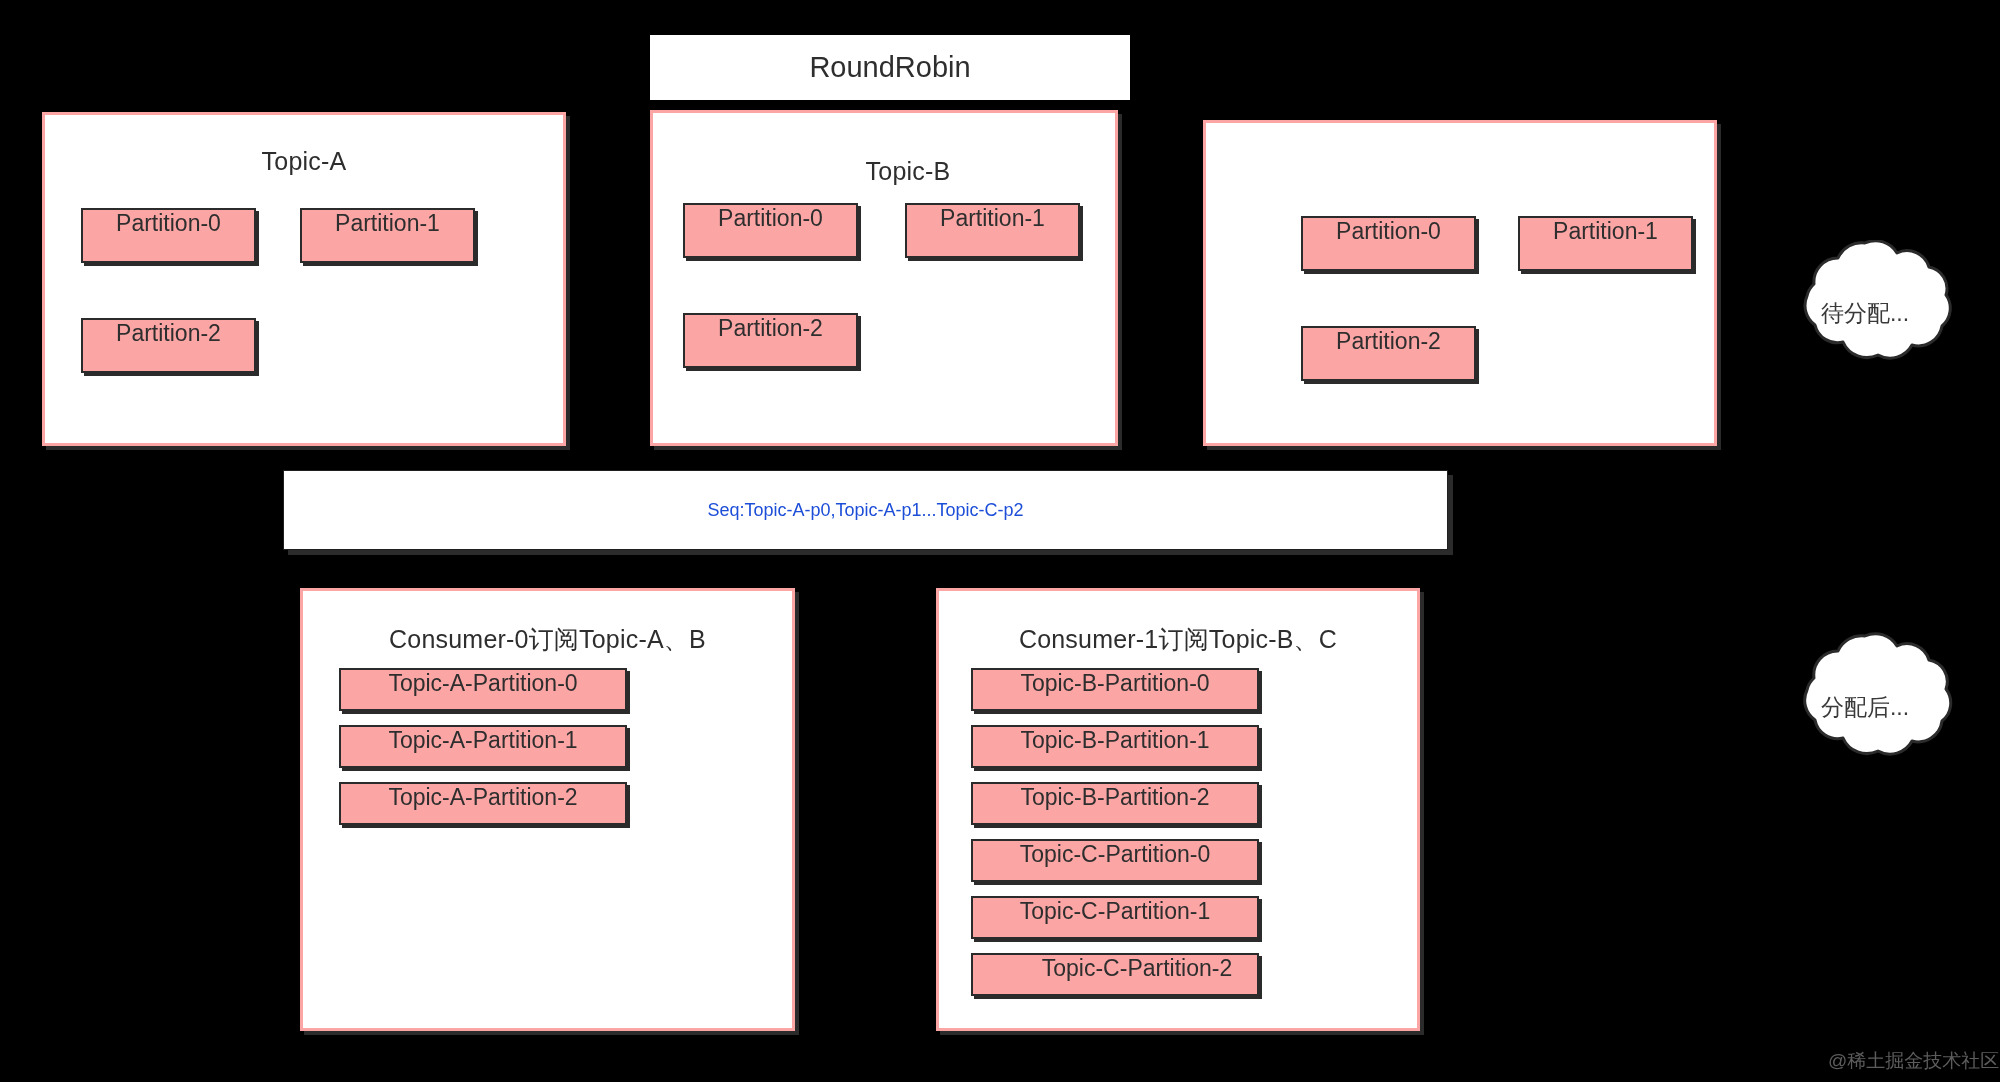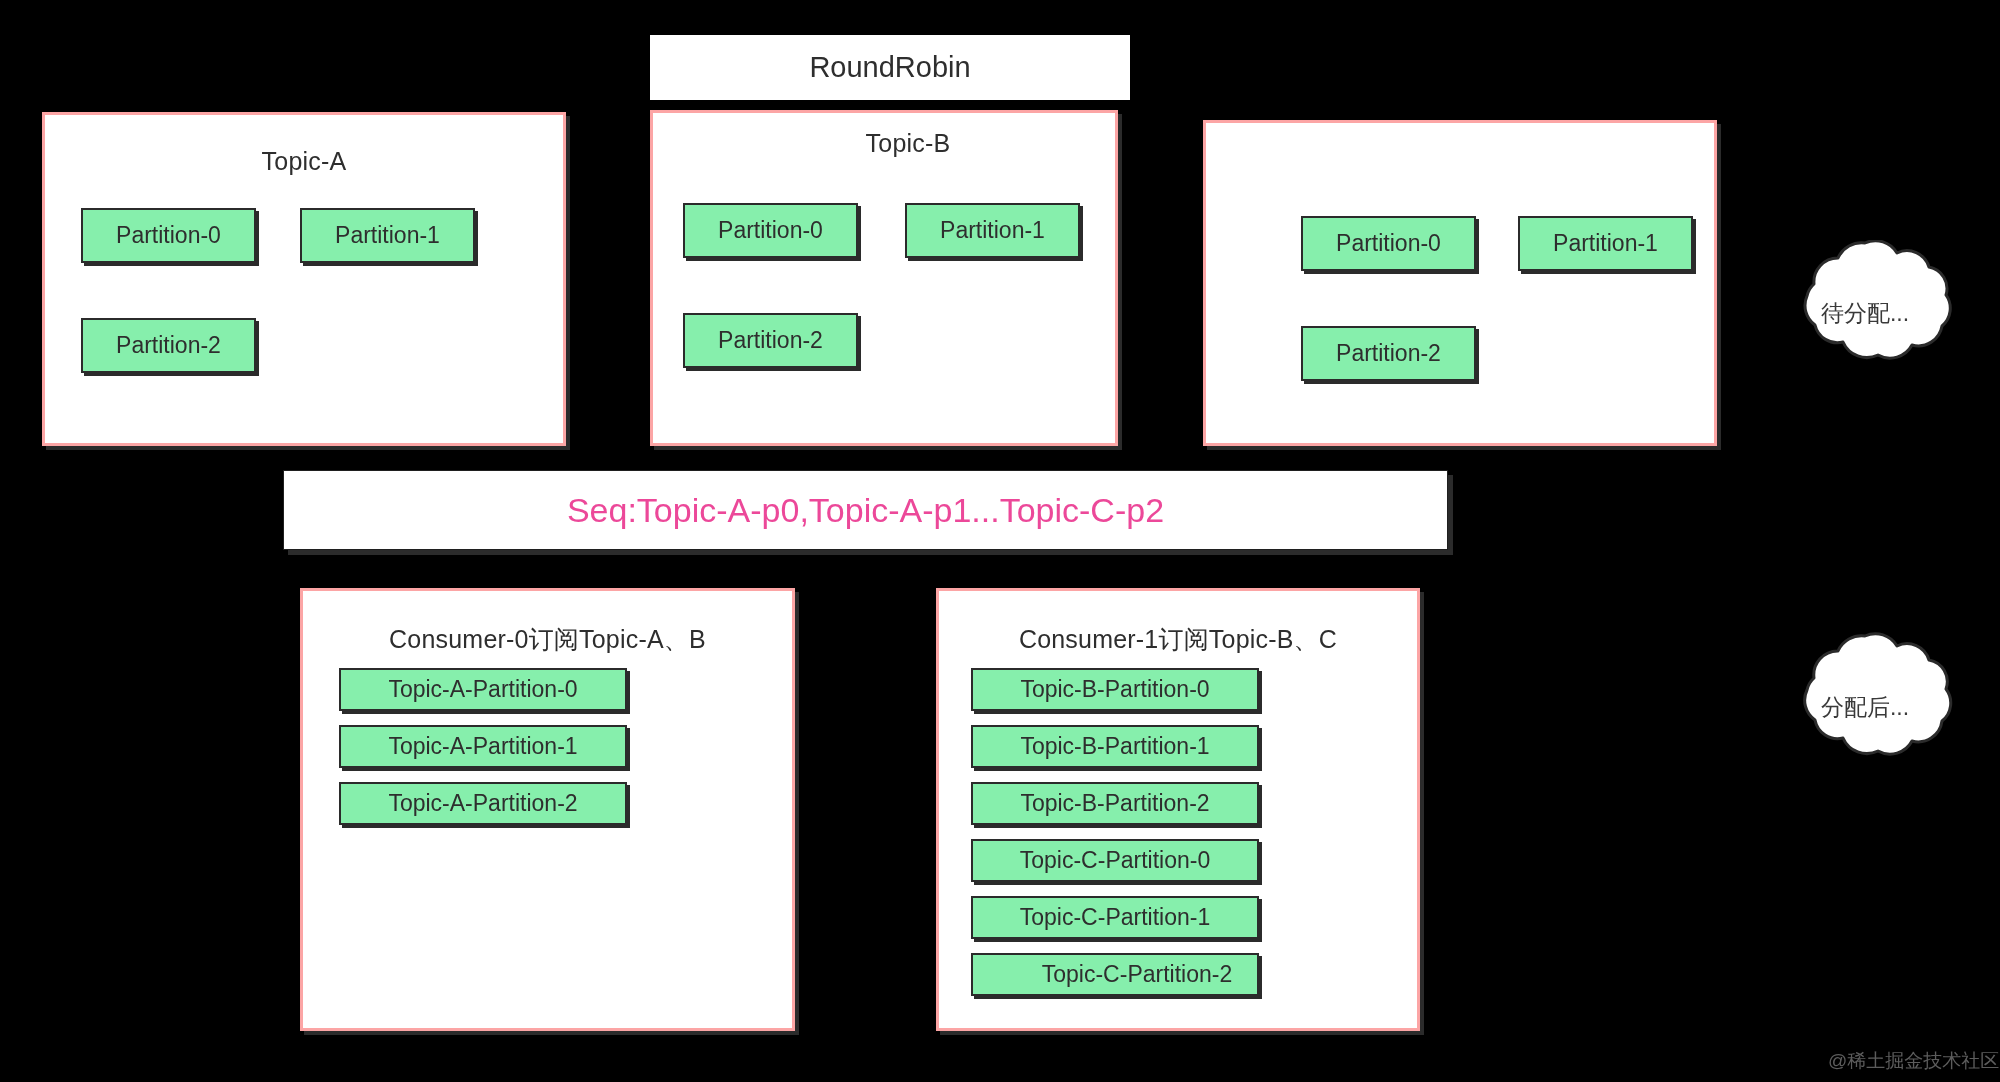--- a/index.html
+++ b/index.html
@@ -45,48 +45,48 @@
     justify-content: center;
   }
   .plain-card .label {
     color: #2e2e2e;
     font-size: 29px;
   }
 
   
   .chip {
     position: absolute;
-    background: #86efac;
+    background: #fca5a5;
     border: 2.5px solid #2b2b2b;
     box-shadow: 3px 3px 0 0 #2b2b2b;
+    box-sizing: border-box;
+    display: flex;
+    align-items: flex-start;
+    justify-content: center;
+  }
+  .chip span {
+    color: #2e2e2e;
+    font-size: 23px;
+    white-space: nowrap;
+  }
+
+  
+  .seq-bar {
+    position: absolute;
+    background: #ffffff;
+    border: 1px solid #1f1f1f;
+    box-shadow: 5px 5px 0 0 #2b2b2b;
     box-sizing: border-box;
     display: flex;
     align-items: center;
     justify-content: center;
   }
-  .chip span {
-    color: #2e2e2e;
-    font-size: 23px;
-    white-space: nowrap;
-  }
-
-  
-  .seq-bar {
-    position: absolute;
-    background: #ffffff;
-    border: 1px solid #1f1f1f;
-    box-shadow: 5px 5px 0 0 #2b2b2b;
-    box-sizing: border-box;
-    display: flex;
-    align-items: center;
-    justify-content: center;
-  }
   .seq-bar span {
-    color: #ec4899;
-    font-size: 34px;
+    color: #1d4ed8;
+    font-size: 18px;
     white-space: nowrap;
   }
 
   
   .cloud {
     position: absolute;
   }
   .cloud svg { display: block; }
   .cloud .cloud-text {
     position: absolute;
@@ -124,21 +124,21 @@
     </div>
     <div class="chip" style="left:255px; top:93px; width:175px; height:55px;">
       <span>Partition-1</span>
     </div>
     <div class="chip" style="left:36px; top:203px; width:175px; height:55px;">
       <span>Partition-2</span>
     </div>
   </div>
 
   <div class="card" style="left:650px; top:110px; width:468px; height:336px;">
-    <div class="card-title" style="top:16px;padding-left:48px;">Topic-B</div>
+    <div class="card-title" style="top:44px;padding-left:48px;">Topic-B</div>
     <div class="chip" style="left:30px; top:90px; width:175px; height:55px;">
       <span>Partition-0</span>
     </div>
     <div class="chip" style="left:252px; top:90px; width:175px; height:55px;">
       <span>Partition-1</span>
     </div>
     <div class="chip" style="left:30px; top:200px; width:175px; height:55px;">
       <span>Partition-2</span>
     </div>
   </div>

